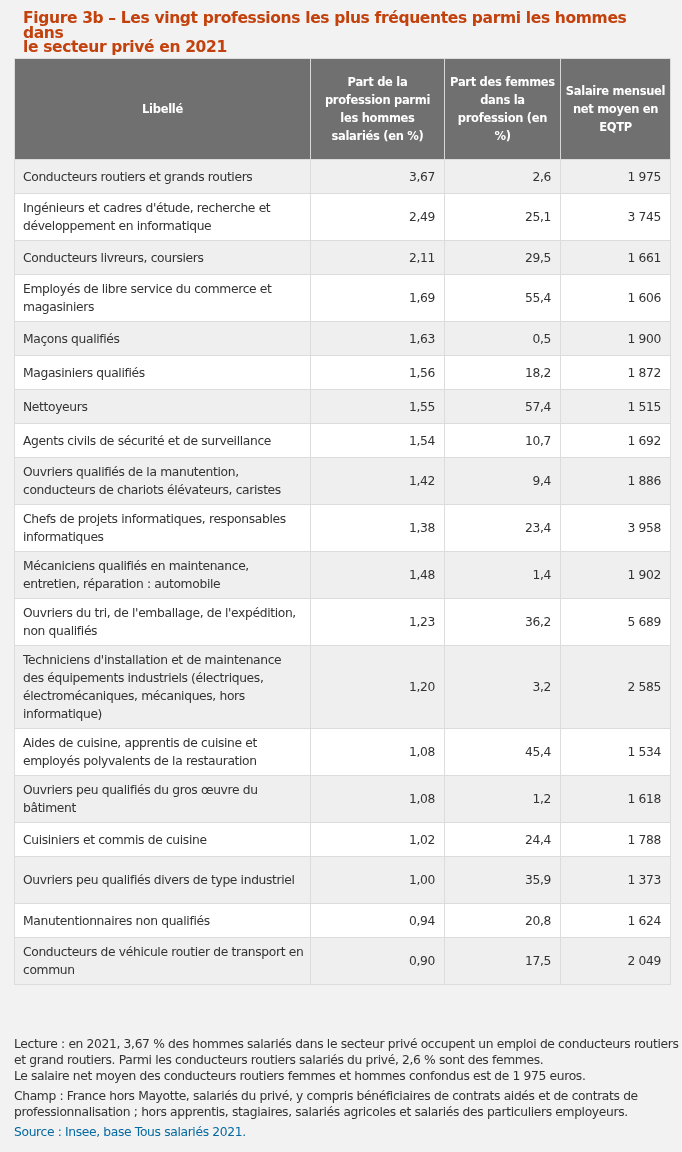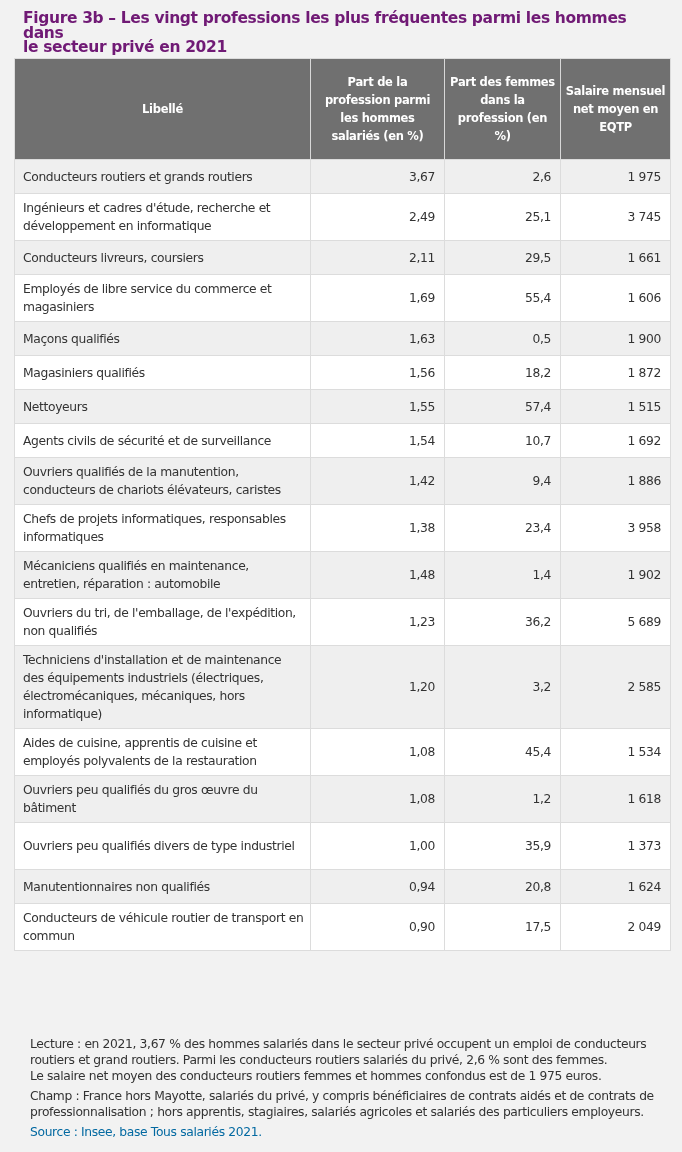--- a/index.html
+++ b/index.html
@@ -4,21 +4,21 @@
 <style>
   html, body { margin: 0; padding: 0; }
   body {
     width: 682px; height: 1152px; background: #f2f2f2;
     font-family: "DejaVu Sans", "Liberation Sans", sans-serif;
     color: #333; overflow: hidden; position: relative;
   }
   .title {
     position: absolute; left: 23px; top: 11px; width: 640px;
     margin: 0; font-size: 15.5px; line-height: 14.5px; font-weight: bold;
-    color: #701a75; letter-spacing: -0.35px;
+    color: #c2410c; letter-spacing: -0.35px;
   }
   table {
     position: absolute; left: 14px; top: 58px; width: 656px;
     border-collapse: collapse; table-layout: fixed;
     border: 1px solid #dcdcdc;
   }
   col.c1 { width: 296px; } col.c2 { width: 134px; } col.c3 { width: 116px; } col.c4 { width: 110px; }
   th {
     background: #707070; color: #fff; font-weight: bold;
     font-size: 11.5px; line-height: 18px; text-align: center;
@@ -35,21 +35,21 @@
   td.num { text-align: right; }
   tr.r1 td { height: 33px; margin-left: 21px; }
   tr.r2 td { height: 46px; }
   tr.r4 td { height: 82px; }
   tbody tr:nth-child(odd) td { background: #efefef; }
   tbody tr:nth-child(even) td { background: #ffffff; }
   .notes {
     position: absolute; left: 14px; top: 1036px; width: 668px;
     font-size: 12.3px; line-height: 16px; color: #333; letter-spacing: -0.35px;
   }
-  .notes p { margin: 0 0 4px 16px; }
+  .notes p { margin: 0 0 4px 0; }
   .notes p.source { color: #0369a1; }
 </style>
 </head>
 <body>
 
 <h1 class="title">
   <span>Figure 3b – Les vingt professions les plus fréquentes parmi les hommes dans</span><br>
   <span>le secteur privé en 2021</span>
 </h1>
 
@@ -152,20 +152,26 @@
         <td class="num">1,08</td>
         <td class="num">45,4</td>
         <td class="num">1 534</td>
       </tr>
       <tr class="r2">
         <td>Ouvriers peu qualifiés du gros œuvre du bâtiment</td>
         <td class="num">1,08</td>
         <td class="num">1,2</td>
         <td class="num">1 618</td>
       </tr>
+      <tr class="r1">
+        <td>Cuisiniers et commis de cuisine</td>
+        <td class="num">1,02</td>
+        <td class="num">24,4</td>
+        <td class="num">1 788</td>
+      </tr>
       <tr class="r2">
         <td>Ouvriers peu qualifiés divers de type industriel</td>
         <td class="num">1,00</td>
         <td class="num">35,9</td>
         <td class="num">1 373</td>
       </tr>
       <tr class="r1">
         <td>Manutentionnaires non qualifiés</td>
         <td class="num">0,94</td>
         <td class="num">20,8</td>

